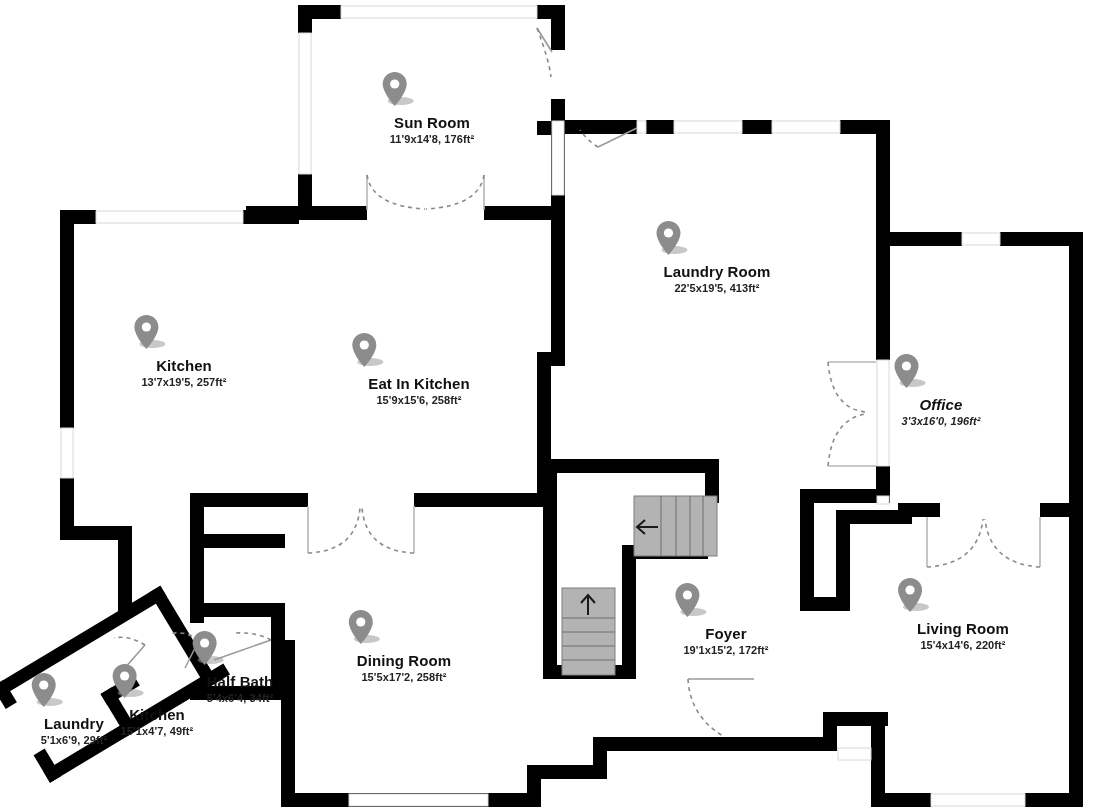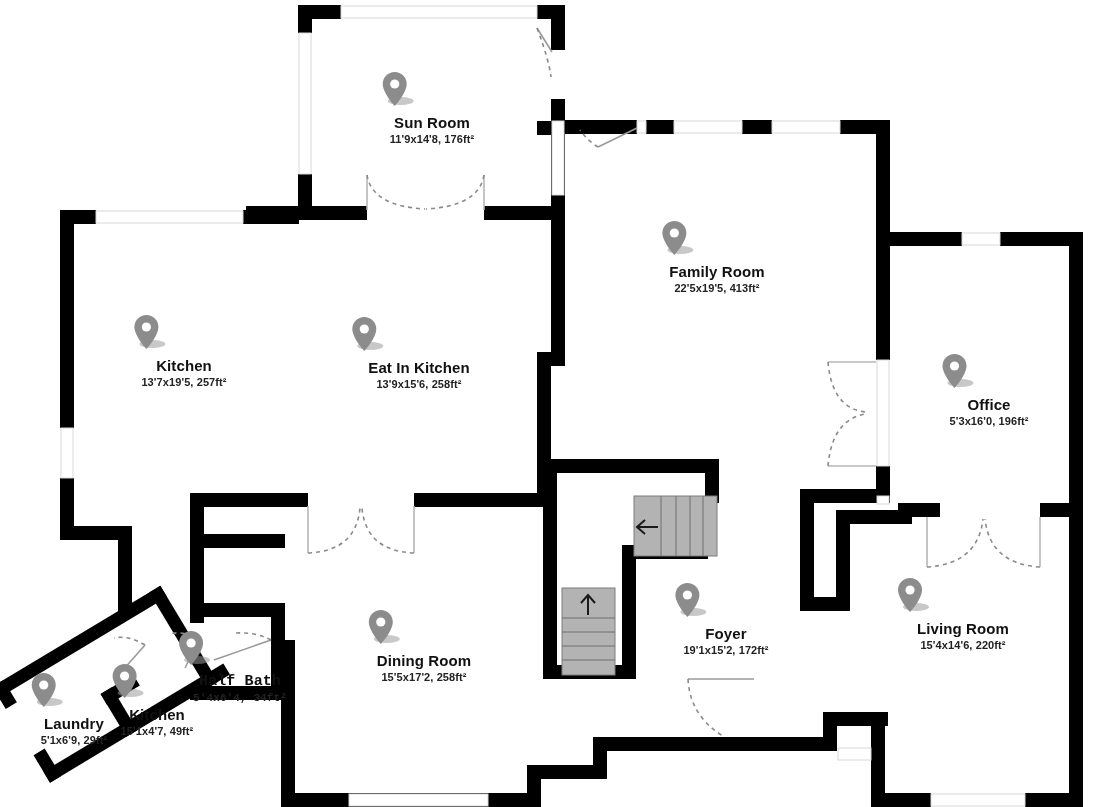--- a/index.html
+++ b/index.html
@@ -300,57 +300,57 @@
         <div class="room-dims">11'9x14'8, 176ft²</div>
       </div>
       <div class="room-label" style="left: 717px; top: 262px;">
         <div class="pin" style="top: -44px; left: 5px; transform: translateX(-50%);">
           <svg width="40" height="42" viewBox="0 0 40 42">
             <ellipse cx="26" cy="32" rx="13" ry="4" fill="#9a9a9a" opacity="0.55"></ellipse>
             <path d="M14 2 C7.4 2 2 7.4 2 14 c0 9 12 22 12 22 s12-13 12-22 C26 7.4 20.6 2 14 2 z" transform="translate(6,1)" fill="#8c8c8c"></path>
             <circle cx="20" cy="15" r="4.6" fill="#ffffff"></circle>
           </svg>
         </div>
-        <div class="room-name">Family Room</div>
+        <div class="room-name">Laundry Room</div>
         <div class="room-dims">22'5x19'5, 413ft²</div>
       </div>
       <div class="room-label" style="left: 184px; top: 356px;">
         <div class="pin" style="top: -44px; left: 5px; transform: translateX(-50%);">
           <svg width="40" height="42" viewBox="0 0 40 42">
             <ellipse cx="26" cy="32" rx="13" ry="4" fill="#9a9a9a" opacity="0.55"></ellipse>
             <path d="M14 2 C7.4 2 2 7.4 2 14 c0 9 12 22 12 22 s12-13 12-22 C26 7.4 20.6 2 14 2 z" transform="translate(6,1)" fill="#8c8c8c"></path>
             <circle cx="20" cy="15" r="4.6" fill="#ffffff"></circle>
           </svg>
         </div>
         <div class="room-name">Kitchen</div>
         <div class="room-dims">13'7x19'5, 257ft²</div>
       </div>
-      <div class="room-label" style="left: 419px; top: 358px;">
+      <div class="room-label" style="left: 419px; top: 374px;">
         <div class="pin" style="top: -44px; left: -4px; transform: translateX(-50%);">
           <svg width="40" height="42" viewBox="0 0 40 42">
             <ellipse cx="26" cy="32" rx="13" ry="4" fill="#9a9a9a" opacity="0.55"></ellipse>
             <path d="M14 2 C7.4 2 2 7.4 2 14 c0 9 12 22 12 22 s12-13 12-22 C26 7.4 20.6 2 14 2 z" transform="translate(6,1)" fill="#8c8c8c"></path>
             <circle cx="20" cy="15" r="4.6" fill="#ffffff"></circle>
           </svg>
         </div>
         <div class="room-name">Eat In Kitchen</div>
-        <div class="room-dims">13'9x15'6, 258ft²</div>
-      </div>
-      <div class="room-label" style="left: 989px; top: 395px;">
+        <div class="room-dims">15'9x15'6, 258ft²</div>
+      </div>
+      <div class="room-label" style="left: 941px; top: 395px; font-style: italic;">
         <div class="pin" style="top: -44px; left: 5px; transform: translateX(-50%);">
           <svg width="40" height="42" viewBox="0 0 40 42">
             <ellipse cx="26" cy="32" rx="13" ry="4" fill="#9a9a9a" opacity="0.55"></ellipse>
             <path d="M14 2 C7.4 2 2 7.4 2 14 c0 9 12 22 12 22 s12-13 12-22 C26 7.4 20.6 2 14 2 z" transform="translate(6,1)" fill="#8c8c8c"></path>
             <circle cx="20" cy="15" r="4.6" fill="#ffffff"></circle>
           </svg>
         </div>
         <div class="room-name">Office</div>
-        <div class="room-dims">5'3x16'0, 196ft²</div>
-      </div>
-      <div class="room-label" style="left: 424px; top: 651px;">
+        <div class="room-dims">3'3x16'0, 196ft²</div>
+      </div>
+      <div class="room-label" style="left: 404px; top: 651px;">
         <div class="pin" style="top: -44px; left: 4px; transform: translateX(-50%);">
           <svg width="40" height="42" viewBox="0 0 40 42">
             <ellipse cx="26" cy="32" rx="13" ry="4" fill="#9a9a9a" opacity="0.55"></ellipse>
             <path d="M14 2 C7.4 2 2 7.4 2 14 c0 9 12 22 12 22 s12-13 12-22 C26 7.4 20.6 2 14 2 z" transform="translate(6,1)" fill="#8c8c8c"></path>
             <circle cx="20" cy="15" r="4.6" fill="#ffffff"></circle>
           </svg>
         </div>
         <div class="room-name">Dining Room</div>
         <div class="room-dims">15'5x17'2, 258ft²</div>
       </div>
@@ -391,21 +391,21 @@
         <div class="pin" style="top: -44px; left: 4px; transform: translateX(-50%);">
           <svg width="40" height="42" viewBox="0 0 40 42">
             <ellipse cx="26" cy="32" rx="13" ry="4" fill="#9a9a9a" opacity="0.55"></ellipse>
             <path d="M14 2 C7.4 2 2 7.4 2 14 c0 9 12 22 12 22 s12-13 12-22 C26 7.4 20.6 2 14 2 z" transform="translate(6,1)" fill="#8c8c8c"></path>
             <circle cx="20" cy="15" r="4.6" fill="#ffffff"></circle>
           </svg>
         </div>
         <div class="room-name">Kitchen</div>
         <div class="room-dims">15'1x4'7, 49ft²</div>
       </div>
-      <div class="room-label" style="left: 240px; top: 672px; font-family: Liberation Mono, monospace;">
+      <div class="room-label" style="left: 240px; top: 672px;">
         <div class="pin" style="top: -44px; left: -2px; transform: translateX(-50%);">
           <svg width="40" height="42" viewBox="0 0 40 42">
             <ellipse cx="26" cy="32" rx="13" ry="4" fill="#9a9a9a" opacity="0.55"></ellipse>
             <path d="M14 2 C7.4 2 2 7.4 2 14 c0 9 12 22 12 22 s12-13 12-22 C26 7.4 20.6 2 14 2 z" transform="translate(6,1)" fill="#8c8c8c"></path>
             <circle cx="20" cy="15" r="4.6" fill="#ffffff"></circle>
           </svg>
         </div>
         <div class="room-name">Half Bath</div>
         <div class="room-dims">5'4x6'4, 34ft²</div>
       </div>

